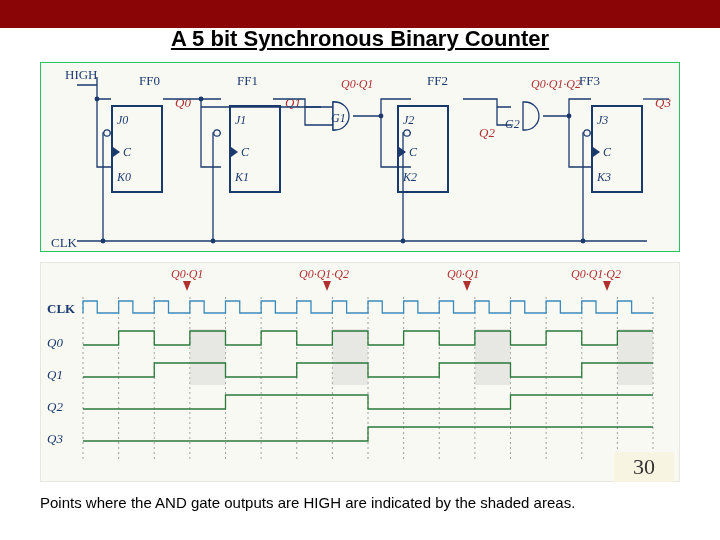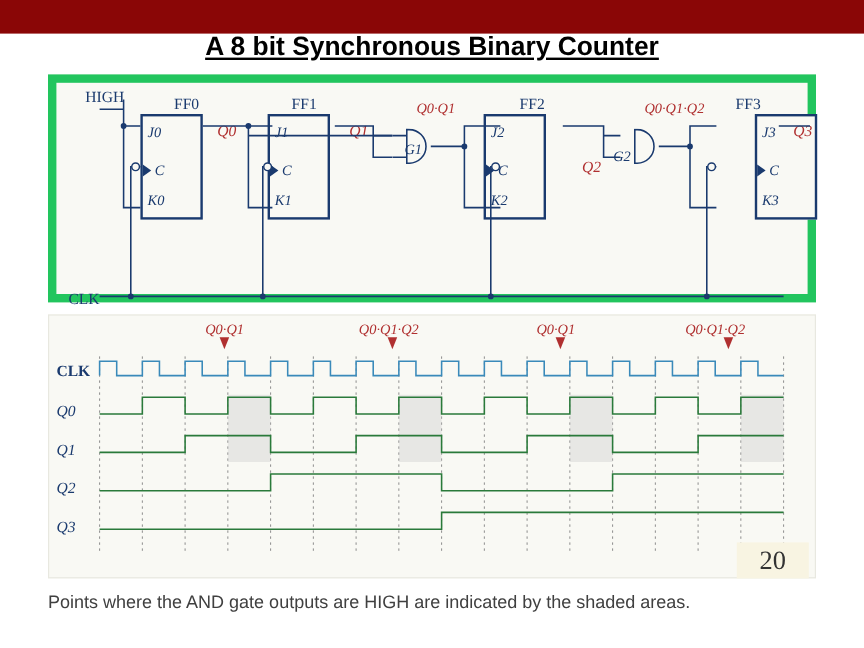--- a/index.html
+++ b/index.html
@@ -26,21 +26,21 @@
     font-weight: bold;
     text-decoration: underline;
     color: #000;
     text-align: center;
   }
   .circuit {
     position: absolute;
     top: 62px; left: 40px;
     width: 640px; height: 190px;
     background: #f9f9f4;
-    border: 7px solid #22c55e;
+    border: 1px solid #22c55e;
   }
   .timing {
     position: absolute;
     top: 262px; left: 40px;
     width: 640px; height: 220px;
     background: #f9f9f4;
     border: 1px solid #e8e8e0;
   }
   .pagenum {
     position: absolute;
@@ -51,29 +51,30 @@
     font-size: 22px;
     text-align: center;
     line-height: 30px;
     color: #333;
   }
   .caption {
     position: absolute;
     top: 494px; left: 40px;
     width: 640px;
     font-size: 15px;
-    color: #404040;
+    color: #000000;
     line-height: 1.2;
   }
   
   .ff {
     position: absolute;
     width: 52px; height: 88px;
     border: 2px solid #1a3a6e;
     background: #f9f9f4;
+    margin-top: 16px;
   }
   .ff .pin {
     position: absolute;
     font-family: 'Times New Roman', serif;
     font-size: 12px;
     font-style: italic;
     color: #1a3a6e;
   }
   .ff .j { top: 6px; left: 4px; }
   .ff .c { top: 38px; left: 10px; }
@@ -162,37 +163,37 @@
   }
   .twire { stroke: #2a7a3a; stroke-width: 1.3; fill: none; }
   .cwire { stroke: #3a8aba; stroke-width: 1.3; fill: none; }
   .dash  { stroke: #888; stroke-width: 0.8; stroke-dasharray: 2 3; }
   .shade { fill: #ccc; opacity: 0.4; }
 </style>
 </head>
 <body>
 
 <div class="topbar"></div>
-<div class="title">A 8 bit Synchronous Binary Counter</div>
+<div class="title">A 5 bit Synchronous Binary Counter</div>
 
 <div class="circuit">
   <span class="highlbl" style="top:4px;left:24px">HIGH</span>
   <span class="clklbl" style="top:172px;left:10px">CLK</span>
 
   <span class="fflabel" style="left:98px">FF0</span>
   <div class="ff" style="left:70px;top:26px">
     <span class="pin j">J0</span>
     <span class="tri"></span>
     <span class="pin c">C</span>
     <span class="pin k">K0</span>
   </div>
   <span class="qout" style="left:134px">Q0</span>
 
   <span class="fflabel" style="left:196px">FF1</span>
-  <div class="ff" style="left:176px;top:26px">
+  <div class="ff" style="left:188px;top:26px">
     <span class="pin j">J1</span>
     <span class="tri"></span>
     <span class="pin c">C</span>
     <span class="pin k">K1</span>
   </div>
   <span class="qout" style="left:244px">Q1</span>
 
   <span class="gq" style="top:14px;left:300px">Q0·Q1</span>
   <div class="andg" style="left:280px;top:38px">
     <svg viewBox="0 0 32 30">
@@ -212,22 +213,22 @@
   <span class="qout" style="left:438px;top:62px">Q2</span>
 
   <span class="gq" style="top:14px;left:490px">Q0·Q1·Q2</span>
   <div class="andg" style="left:470px;top:38px">
     <svg viewBox="0 0 32 30">
         <path d="M12 1 V29 H14 A14 14 0 0 0 14 1 Z" fill="#f9f9f4" stroke="#1a3a6e" stroke-width="1.3"></path>
       </svg>
   </div>
   <span class="glabel" style="top:54px;left:464px">G2</span>
 
-  <span class="fflabel" style="left:566px">FF3</span>
-  <div class="ff" style="left:582px;top:26px">
+  <span class="fflabel" style="left:538px">FF3</span>
+  <div class="ff" style="left:550px;top:26px">
     <span class="pin j">J3</span>
     <span class="tri"></span>
     <span class="pin c">C</span>
     <span class="pin k">K3</span>
   </div>
   <span class="qout" style="left:614px">Q3</span>
 
   <svg width="640" height="190" style="position:absolute;top:0;left:0">
     <path class="wire" d="M36 22 H56 V36 H70 M56 36 V104 H70 M56 22 V14"></path>
     <circle class="node" cx="56" cy="36" r="2.4"></circle>
@@ -298,14 +299,14 @@
         <rect x="576.375" y="66" width="35.625" height="56" class="shade"></rect>
         <path d="M42 50 L42 50 L42 38 L56.25 38 L56.25 50 L77.625 50 L77.625 50 L77.625 38 L91.875 38 L91.875 50 L113.25 50 L113.25 50 L113.25 38 L127.5 38 L127.5 50 L148.875 50 L148.875 50 L148.875 38 L163.125 38 L163.125 50 L184.5 50 L184.5 50 L184.5 38 L198.75 38 L198.75 50 L220.125 50 L220.125 50 L220.125 38 L234.375 38 L234.375 50 L255.75 50 L255.75 50 L255.75 38 L270 38 L270 50 L291.375 50 L291.375 50 L291.375 38 L305.625 38 L305.625 50 L327 50 L327 50 L327 38 L341.25 38 L341.25 50 L362.625 50 L362.625 50 L362.625 38 L376.875 38 L376.875 50 L398.25 50 L398.25 50 L398.25 38 L412.5 38 L412.5 50 L433.875 50 L433.875 50 L433.875 38 L448.125 38 L448.125 50 L469.5 50 L469.5 50 L469.5 38 L483.75 38 L483.75 50 L505.125 50 L505.125 50 L505.125 38 L519.375 38 L519.375 50 L540.75 50 L540.75 50 L540.75 38 L555 38 L555 50 L576.375 50 L576.375 50 L576.375 38 L590.625 38 L590.625 50 L612 50" class="cwire"></path>
         <path d="M42 82 L77.625 82 L77.625 82 L77.625 68 L113.25 68 L113.25 68 L113.25 82 L148.875 82 L148.875 82 L148.875 68 L184.5 68 L184.5 68 L184.5 82 L220.125 82 L220.125 82 L220.125 68 L255.75 68 L255.75 68 L255.75 82 L291.375 82 L291.375 82 L291.375 68 L327 68 L327 68 L327 82 L362.625 82 L362.625 82 L362.625 68 L398.25 68 L398.25 68 L398.25 82 L433.875 82 L433.875 82 L433.875 68 L469.5 68 L469.5 68 L469.5 82 L505.125 82 L505.125 82 L505.125 68 L540.75 68 L540.75 68 L540.75 82 L576.375 82 L576.375 82 L576.375 68 L612 68" class="twire"></path>
         <path d="M42 114 L77.625 114 L113.25 114 L113.25 114 L113.25 100 L148.875 100 L184.5 100 L184.5 100 L184.5 114 L220.125 114 L255.75 114 L255.75 114 L255.75 100 L291.375 100 L327 100 L327 100 L327 114 L362.625 114 L398.25 114 L398.25 114 L398.25 100 L433.875 100 L469.5 100 L469.5 100 L469.5 114 L505.125 114 L540.75 114 L540.75 114 L540.75 100 L576.375 100 L612 100" class="twire"></path>
         <path d="M42 146 L77.625 146 L113.25 146 L148.875 146 L184.5 146 L184.5 146 L184.5 132 L220.125 132 L255.75 132 L291.375 132 L327 132 L327 132 L327 146 L362.625 146 L398.25 146 L433.875 146 L469.5 146 L469.5 146 L469.5 132 L505.125 132 L540.75 132 L576.375 132 L612 132" class="twire"></path>
         <path d="M42 178 L77.625 178 L113.25 178 L148.875 178 L184.5 178 L220.125 178 L255.75 178 L291.375 178 L327 178 L327 178 L327 164 L362.625 164 L398.25 164 L433.875 164 L469.5 164 L505.125 164 L540.75 164 L576.375 164 L612 164" class="twire"></path>
       </g>
   </svg>
 </div>
 
-<div class="pagenum">20</div>
+<div class="pagenum">30</div>
 <div class="caption">Points where the AND gate outputs are HIGH are indicated by the shaded areas.</div>
 
 </body></html>

